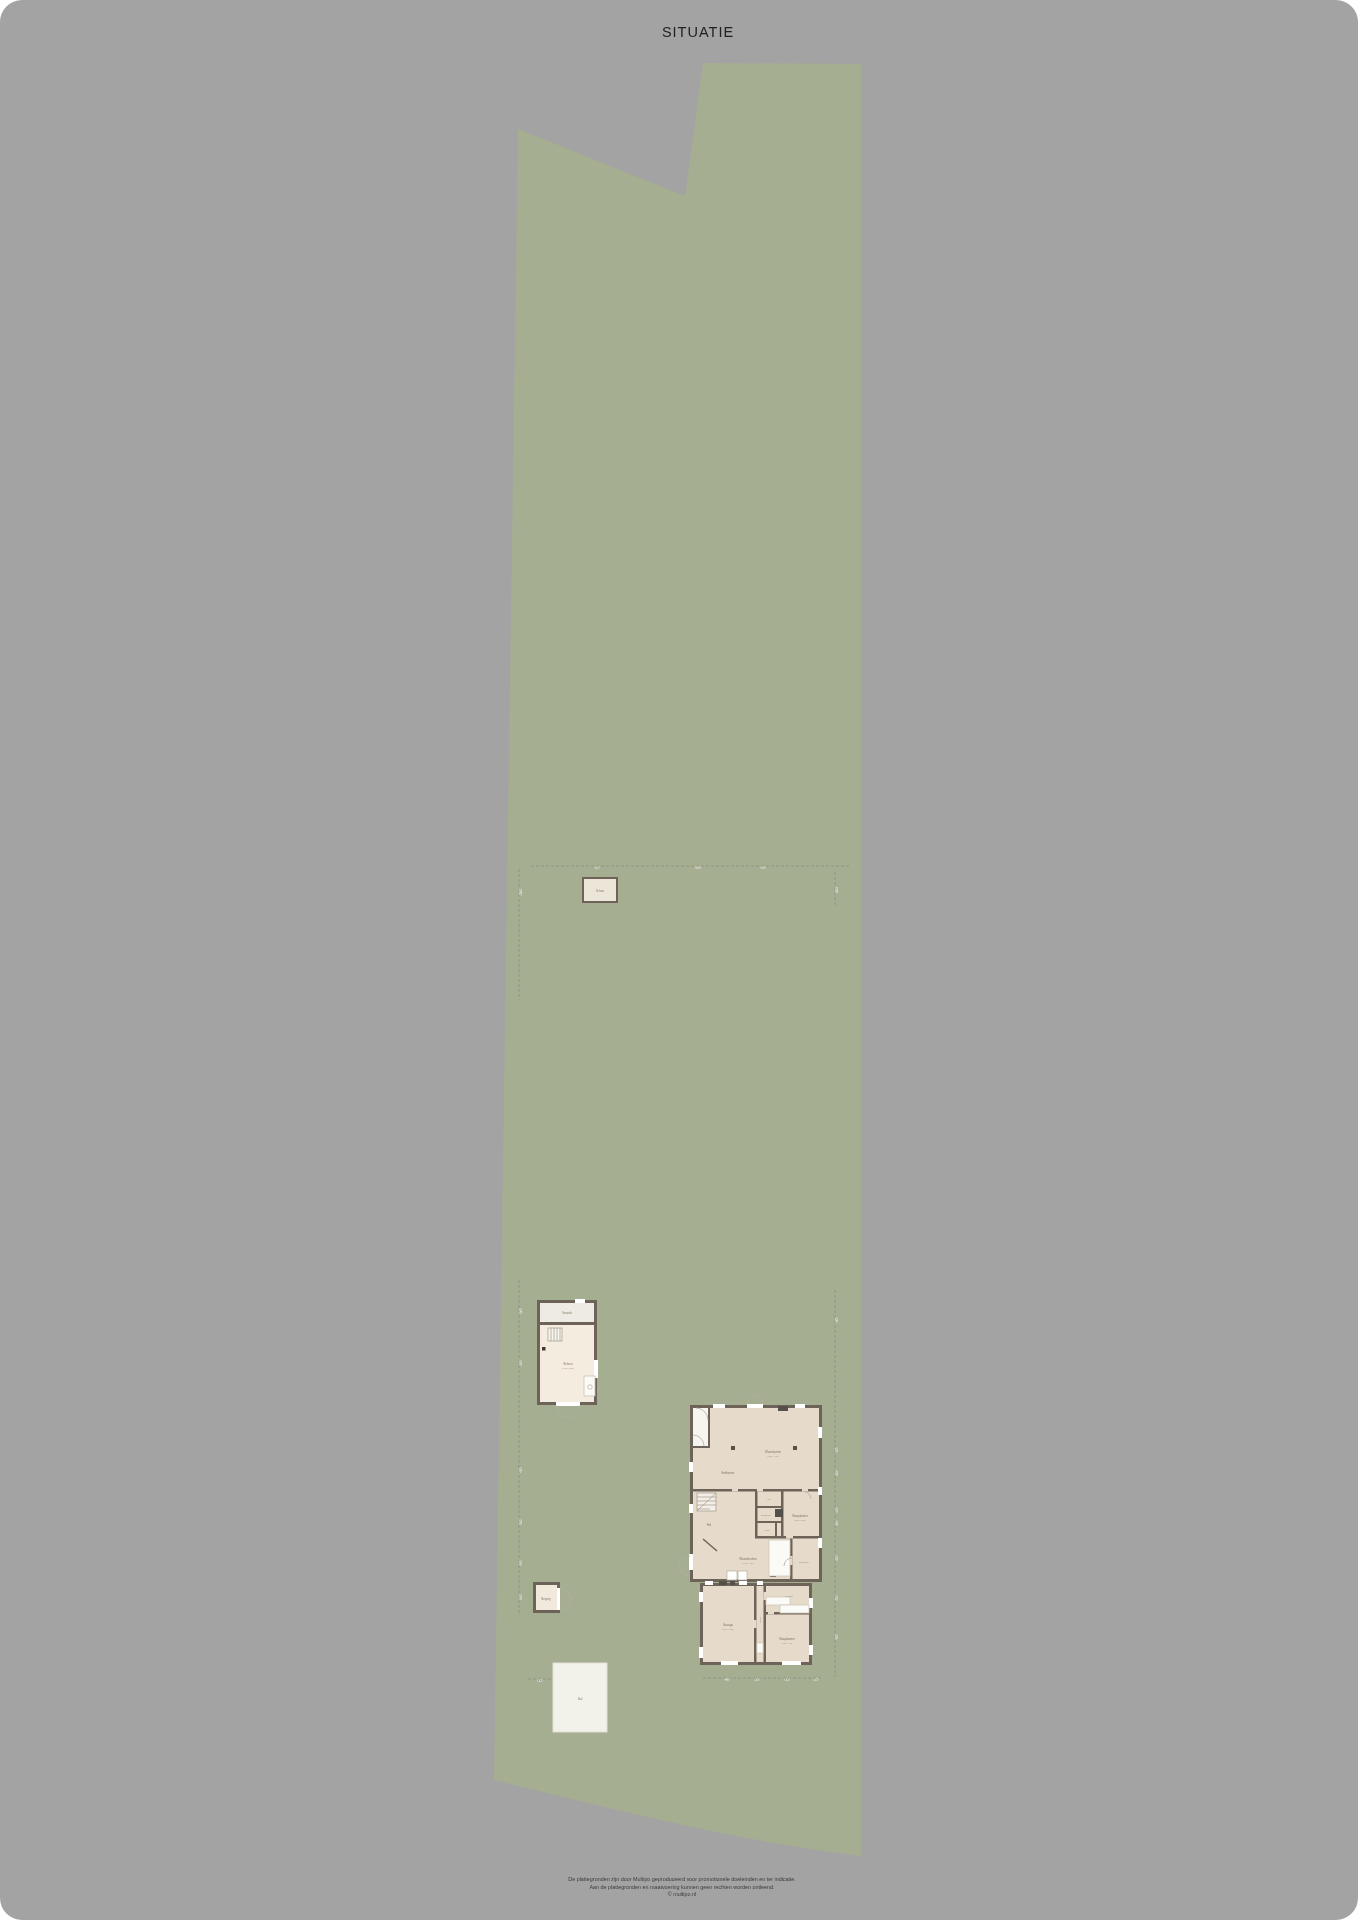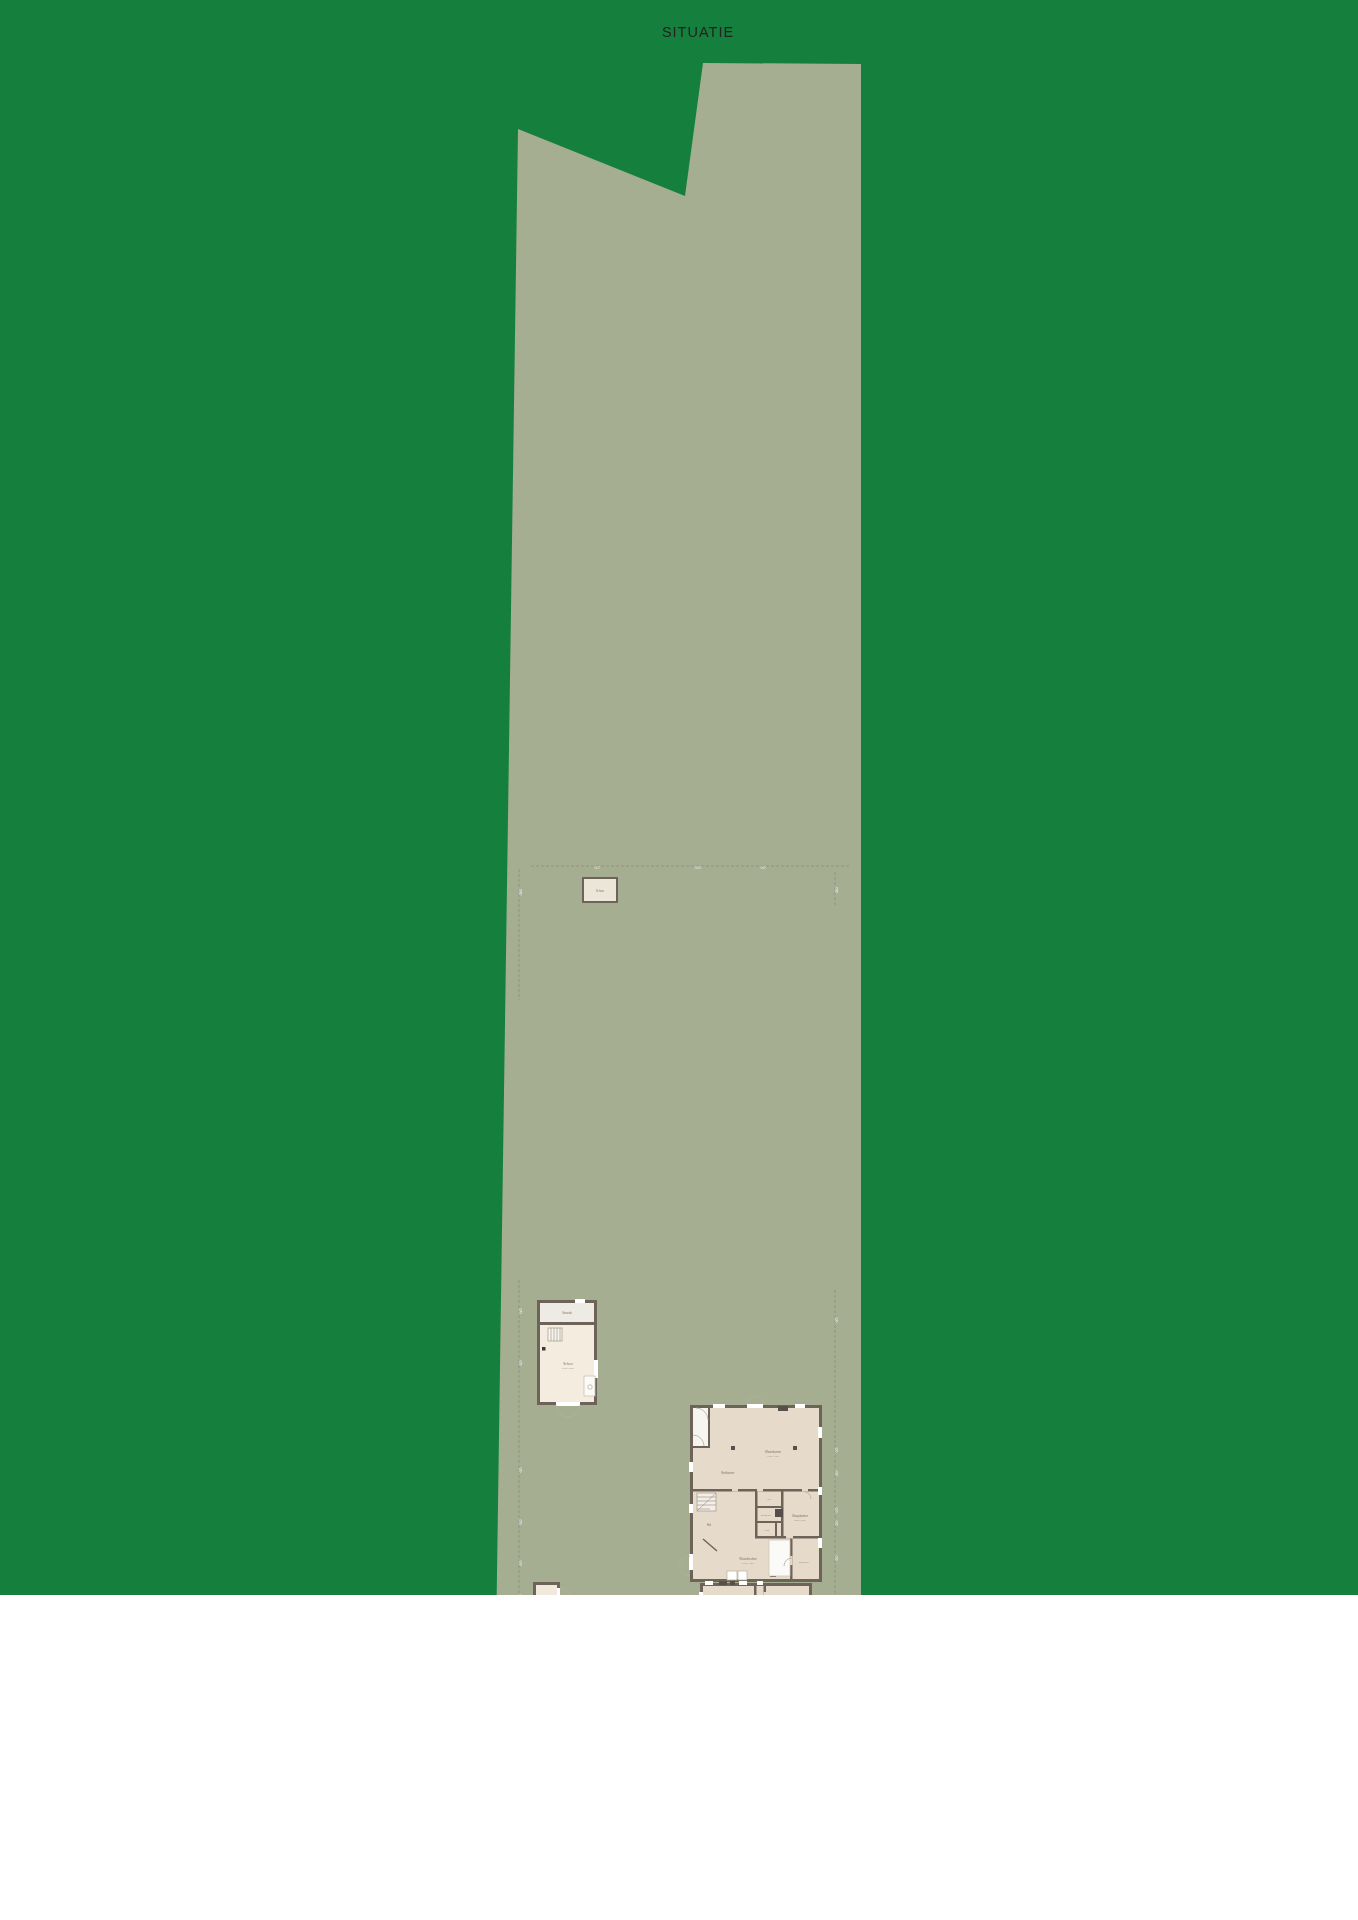--- a/index.html
+++ b/index.html
@@ -1,16 +1,16 @@
 <!DOCTYPE html>
 <html><head>
 <meta charset="utf-8">
 <style>
   html,body{margin:0;padding:0;background:#ffffff;}
-  .page{width:1358px;height:1595px;position:relative;background:#15803d;overflow:hidden;}
+  .page{width:1358px;height:1920px;position:relative;background:#a3a3a3;overflow:hidden;border-radius:22px;}
   svg{display:block;}
   text{font-family:"Liberation Sans", sans-serif;}
   .title{font-size:14.5px;fill:#222220;letter-spacing:1px;text-anchor:middle;font-weight:500;}
   .footer{font-size:5.4px;fill:#3c3c3c;text-anchor:middle;}
   .room-label{font-size:3px;fill:#84765f;text-anchor:middle;}
   .room-size{font-size:2.2px;fill:#9a8d78;text-anchor:middle;}
   .small-label{font-size:2.6px;fill:#84765f;text-anchor:middle;}
   .dim{font-size:2.4px;fill:#53524b;text-anchor:middle;paint-order:stroke;stroke:#f6f6f2;stroke-width:0.7px;}
   .dashline{stroke:#8d917c;stroke-width:0.8;stroke-dasharray:3 2;fill:none;}
   .arc{stroke:#b4ae9f;stroke-width:0.8;fill:none;}

